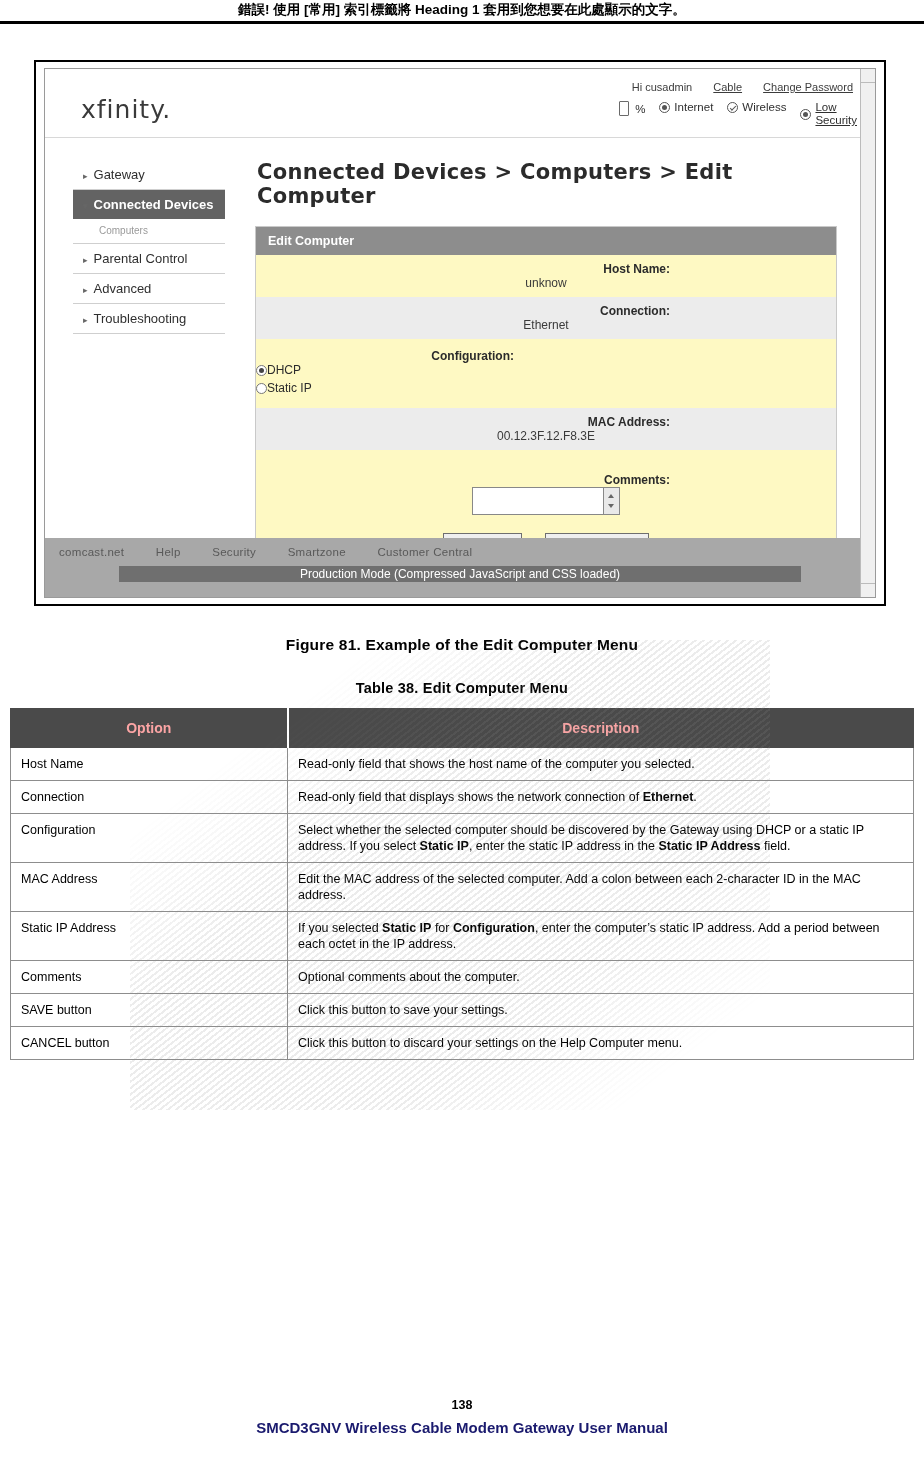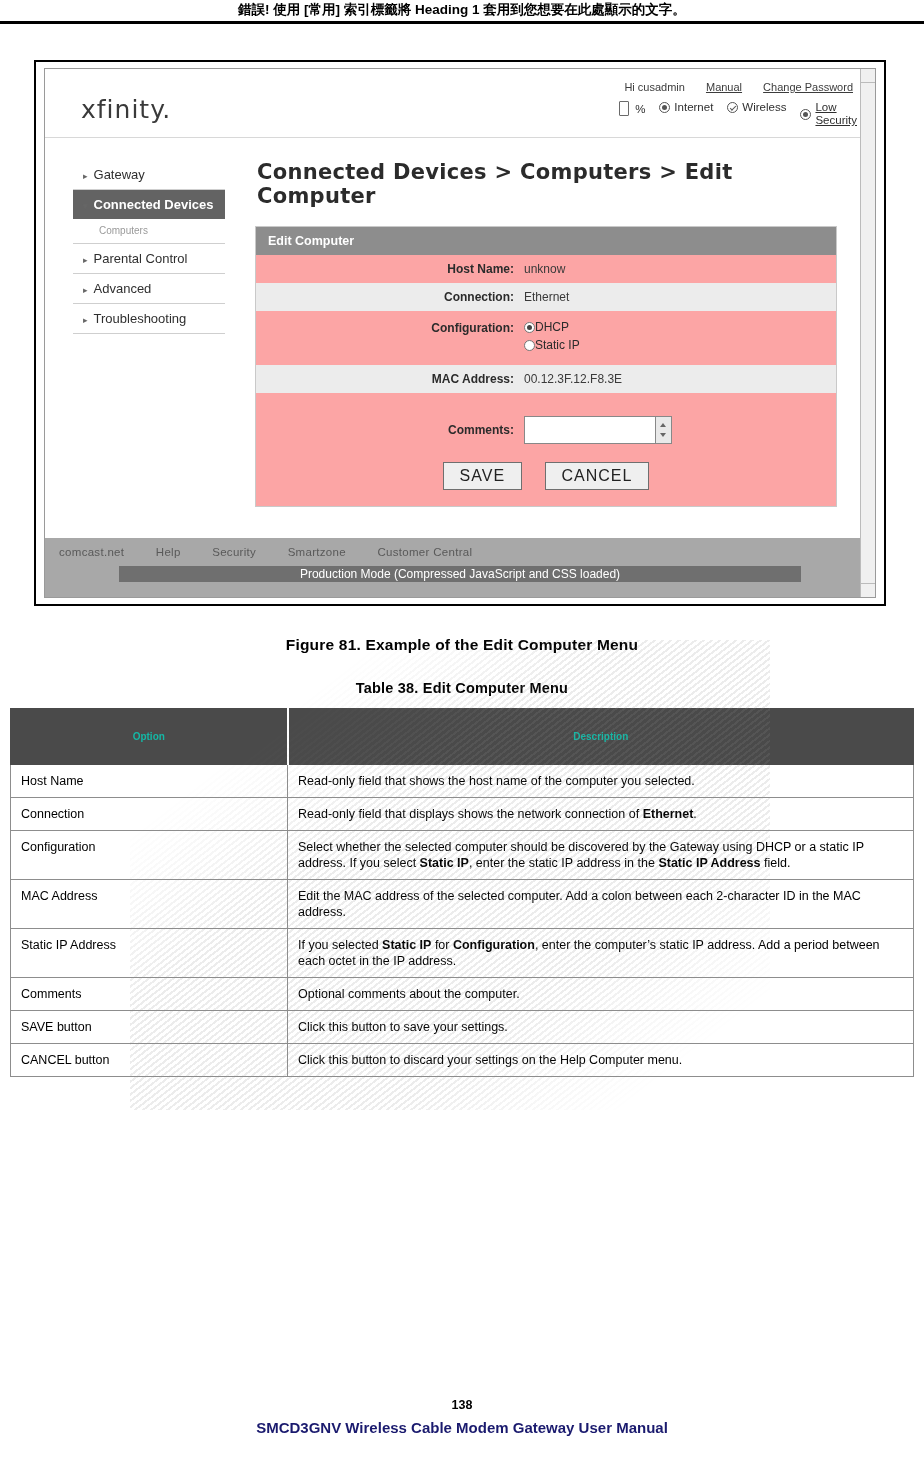--- a/index.html
+++ b/index.html
@@ -195,36 +195,37 @@
   .page-title {
     font-size: 21px;
     font-weight: bold;
     color: #2b2b2b;
     letter-spacing: 0.3px;
     margin: 4px 0 18px 2px;
     font-family: "DejaVu Sans", sans-serif;
   }
   .panel {
     border: 1px solid #c9c9c9;
-    background: #fca5a5;
+    background: #fef9c3;
     width: 580px;
   }
   .panel-head {
     background: #8d8d8d;
     color: #ffffff;
     font-size: 12.5px;
     font-weight: bold;
     padding: 7px 12px;
   }
   .frow {
     display: flex;
     align-items: center;
     padding: 7px 0;
     font-size: 12px;
     color: #2b2b2b;
+    flex-direction: column;
   }
   .frow.alt {
     background: #ececec;
   }
   .flabel {
     width: 268px;
     text-align: right;
     padding-right: 10px;
     font-weight: bold;
     box-sizing: border-box;
@@ -367,24 +368,24 @@
   }
   
   table.opts {
     width: 904px;
     margin: 12px auto 0 auto;
     border-collapse: collapse;
     font-size: 12.5px;
   }
   table.opts th {
     background: #4a4a4a;
-    color: #14b8a6;
-    font-size: 10px;
-    font-weight: bold;
-    padding: 22px 6px;
+    color: #fca5a5;
+    font-size: 14px;
+    font-weight: bold;
+    padding: 11px 6px;
     border: 1px solid #4a4a4a;
   }
   table.opts th.c1 {
     border-right: 2px solid #ffffff;
     width: 256px;
   }
   table.opts td {
     border: 1px solid #8d8d8d;
     padding: 8px 10px;
     vertical-align: top;
@@ -437,21 +438,21 @@
 
 <div class="figure-wrap">
   <div class="browser">
     <div class="browser-inner">
 
       <div class="ui-topbar">
         <div class="logo">xfinity.</div>
 
         <div class="top-links">
           <span class="hi">Hi cusadmin</span>
-          <a href="#">Manual</a>
+          <a href="#">Cable</a>
           <a href="#">Change Password</a>
         </div>
 
         <div class="status-row">
           <div class="item">
             <span class="battery"></span>
             <span>%</span>
           </div>
           <div class="item">
             <span class="ic"></span>

